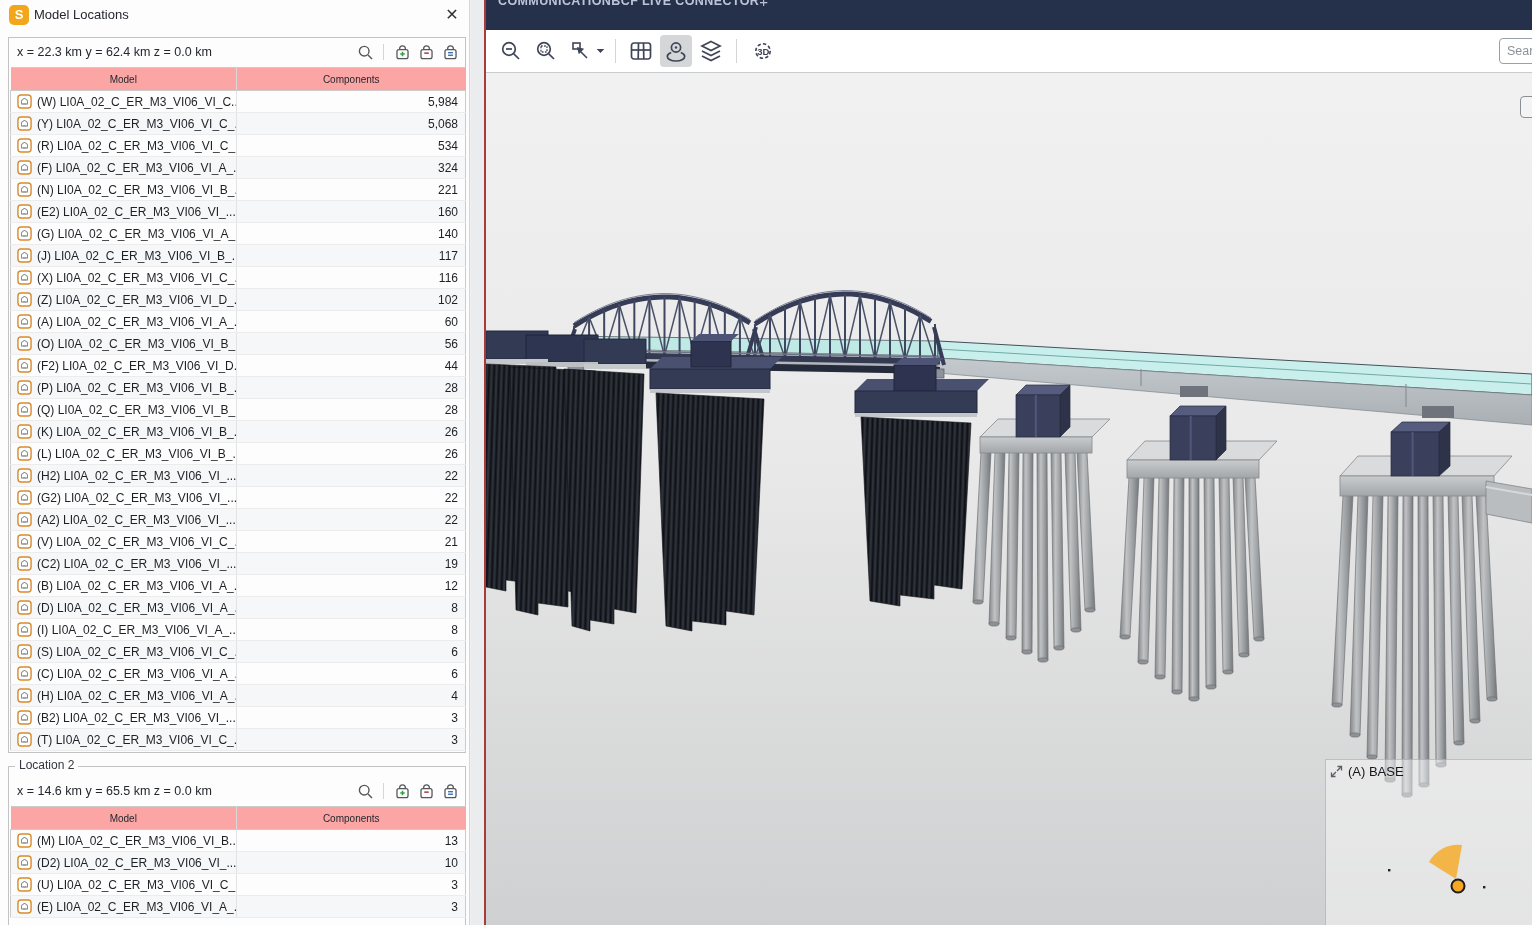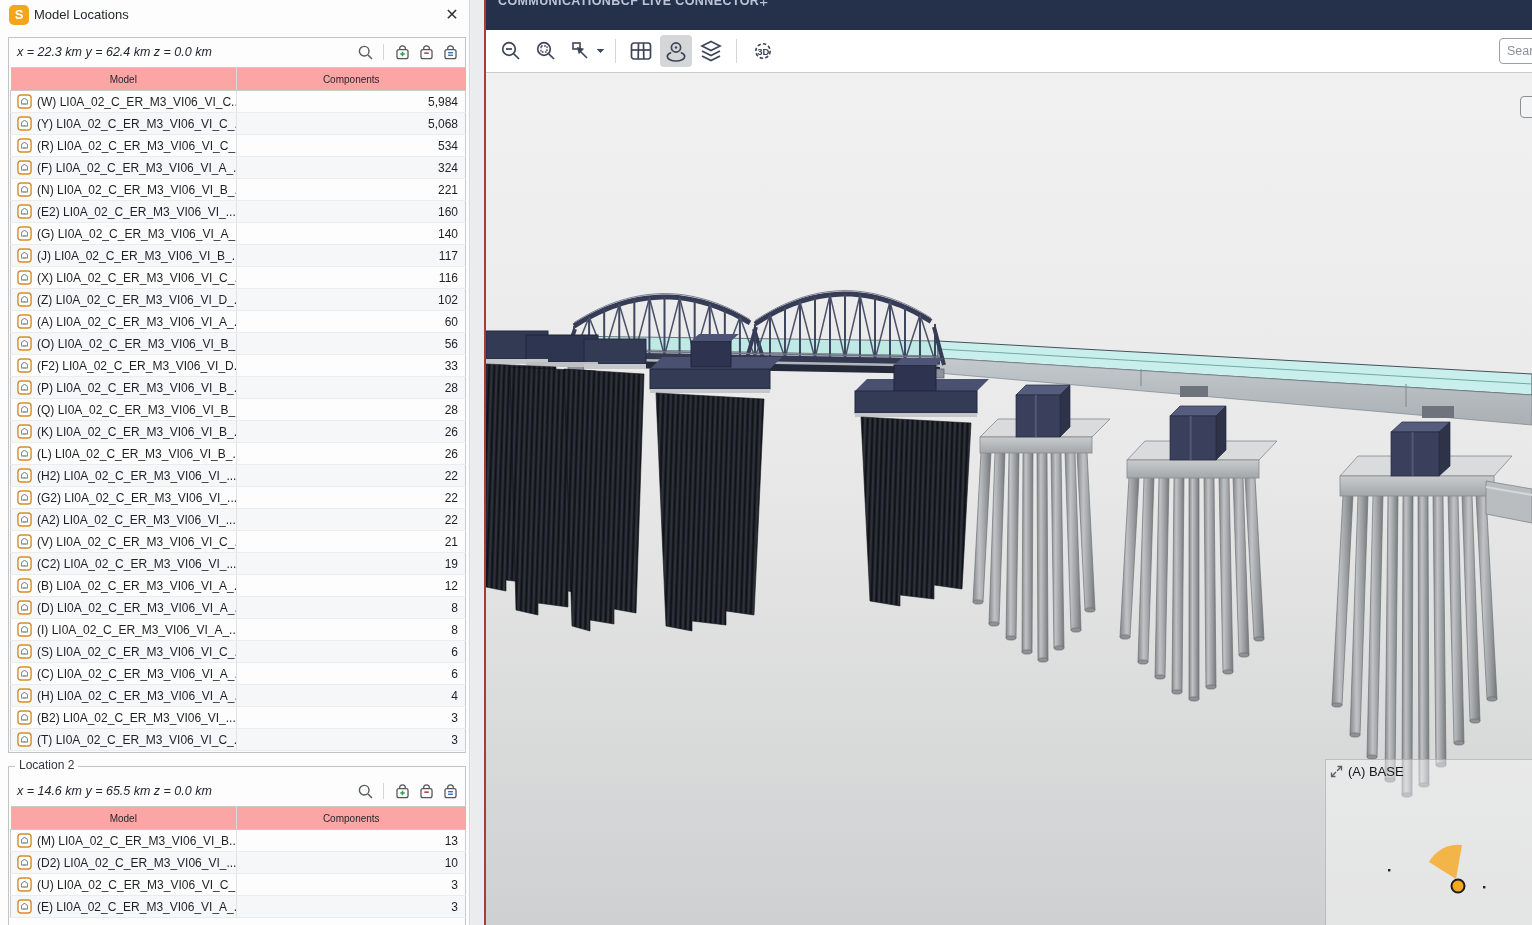--- a/index.html
+++ b/index.html
@@ -18,21 +18,21 @@
     font-size:16px; color:#333; text-align:center; line-height:22px; cursor:pointer; }
 
   .group-box { position:absolute; left:8px; width:458px; border:1px solid #c3c3c3; background:#fdfdfd; }
   .group-box.first { top:37px; height:716px; }
   .group-box.second { top:766px; height:310px; }
   .group-legend { position:absolute; top:-9px; left:6px; background:#fdfdfd;
     padding:0 4px; font-size:12px; color:#33373d; }
 
   .coord-row { display:flex; justify-content:space-between; align-items:center;
     height:24px; padding:0 6px 0 8px; margin-top:2px; }
-  .coord-text { font-size:12.5px; color:#24282e; white-space:nowrap;font-style:italic; }
+  .coord-text { font-size:12.5px; color:#24282e; white-space:nowrap; }
   .coord-actions { display:flex; align-items:center; gap:6px; }
   .coord-actions .vsep { width:1px; height:16px; background:#d5d5d5; margin:0 3px; }
   .icon-btn { width:18px; height:18px; display:flex; align-items:center; justify-content:center; cursor:pointer; }
 
   table.loc-table { border-collapse:collapse; margin:3px 1px 0 1px; width:456px;
     table-layout:fixed; font-size:12px; color:#1d2025; }
   table.loc-table th { font-weight:400; font-size:10px; color:#24282e; height:23px;
     border:1px solid #cbcbcb; border-left:none; border-right:none; background:#fca5a5; }
   table.loc-table th:first-child { border-right:1px solid #d9d9d9; width:226px; }
   table.loc-table td { height:22px; border-bottom:1px solid #ececec; overflow:hidden;
@@ -231,21 +231,21 @@
                   <line x1="6" y1="10.6" x2="10" y2="10.6" stroke="#8a8d91" stroke-width="1.1"></line>
                 </svg></span><span class="model-label">(O) LI0A_02_C_ER_M3_VI06_VI_B_...</span></td>
             <td class="c-comp">56</td>
           </tr>
           <tr>
             <td class="c-model"><span class="mi"><svg viewBox="0 0 16 16" width="15" height="15">
                   <rect x="1" y="1" width="14" height="14" rx="3.2" fill="#fff" stroke="#d98c2b" stroke-width="1.5"></rect>
                   <path d="M4.8 10.6 V7.6 Q4.8 7 5.3 6.6 L7.3 5 Q8 4.5 8.7 5 L10.7 6.6 Q11.2 7 11.2 7.6 V10.6 Z" fill="none" stroke="#8a8d91" stroke-width="1.1"></path>
                   <line x1="6" y1="10.6" x2="10" y2="10.6" stroke="#8a8d91" stroke-width="1.1"></line>
                 </svg></span><span class="model-label">(F2) LI0A_02_C_ER_M3_VI06_VI_D...</span></td>
-            <td class="c-comp">33</td>
+            <td class="c-comp">44</td>
           </tr>
           <tr class="alt">
             <td class="c-model"><span class="mi"><svg viewBox="0 0 16 16" width="15" height="15">
                   <rect x="1" y="1" width="14" height="14" rx="3.2" fill="#fff" stroke="#d98c2b" stroke-width="1.5"></rect>
                   <path d="M4.8 10.6 V7.6 Q4.8 7 5.3 6.6 L7.3 5 Q8 4.5 8.7 5 L10.7 6.6 Q11.2 7 11.2 7.6 V10.6 Z" fill="none" stroke="#8a8d91" stroke-width="1.1"></path>
                   <line x1="6" y1="10.6" x2="10" y2="10.6" stroke="#8a8d91" stroke-width="1.1"></line>
                 </svg></span><span class="model-label">(P) LI0A_02_C_ER_M3_VI06_VI_B_...</span></td>
             <td class="c-comp">28</td>
           </tr>
           <tr>

